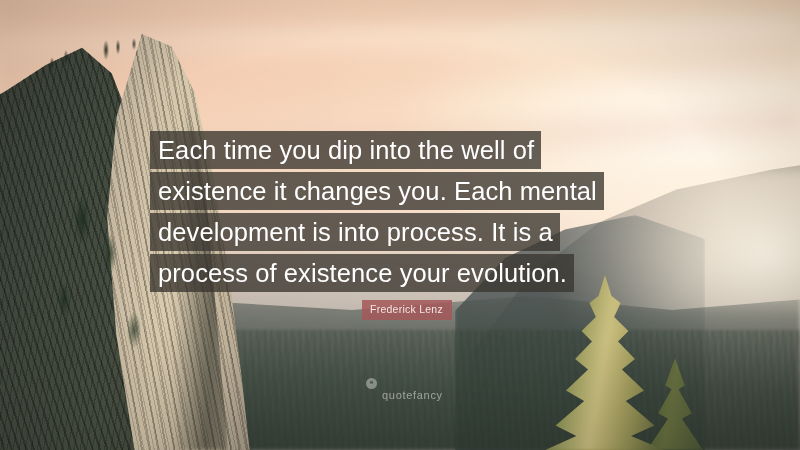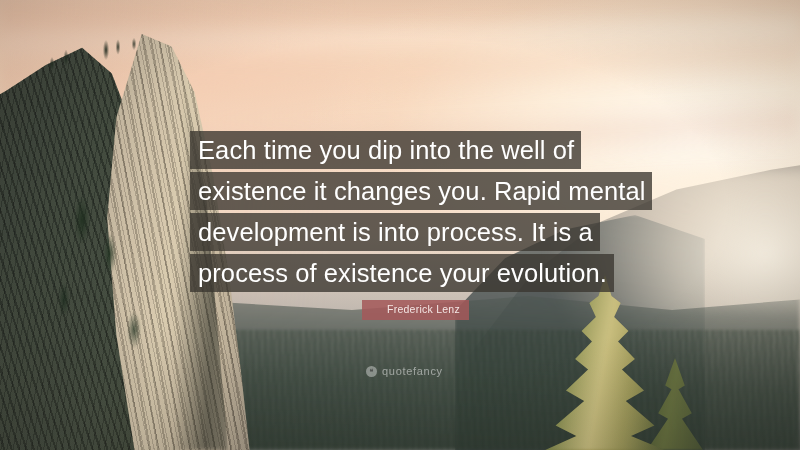--- a/index.html
+++ b/index.html
@@ -184,21 +184,20 @@
   .photo-soft {
     background: radial-gradient(ellipse 78% 72% at 50% 46%, rgba(0,0,0,0) 52%, rgba(40,36,30,0.14) 80%, rgba(30,28,24,0.26) 100%);
   }
 
   
   .quote-wrap {
     position: absolute;
     left: 150px;
     top: 131px;
     width: 520px;
-    margin-left: 40px;
   }
   .quote-line {
     display: table;
     font-size: 25.5px;
     line-height: 38px;
     color: #ffffff;
     background: rgba(58,54,48,0.78);
     padding: 0 7px 0 8px;
     margin-bottom: 3px;
     white-space: nowrap;
@@ -207,21 +206,21 @@
   }
 
   .author-badge {
     position: absolute;
     left: 362px;
     top: 300px;
     background: rgba(164,88,90,0.86);
     color: #f4e6e4;
     font-size: 10.5px;
     line-height: 15px;
-    padding: 2px 9px 3px 25px;
+    padding: 2px 9px 3px 8px;
     letter-spacing: 0.25px;
     white-space: nowrap;
     text-align: center;
   }
 
   .watermark {
     position: absolute;
     left: 366px;
     top: 366px;
     display: flex;
@@ -239,20 +238,21 @@
     font-size: 7px;
     color: rgba(70,70,70,0.85);
     line-height: 1;
     font-weight: 700;
   }
   .wm-text {
     font-size: 11px;
     color: rgba(255,255,255,0.78);
     letter-spacing: 0.7px;
     line-height: 11px;
+    margin-top: 24px;
   }
 </style>
 </head>
 <body>
 
 <div id="stage">
 
   <div class="bg-layer sky"></div>
   <div class="bg-layer clouds"></div>
   <div class="bg-layer valley-far"></div>
@@ -273,21 +273,21 @@
   <div class="pine-small"></div>
   <div class="pine">
     <div class="pine-body"></div>
     <div class="pine-hilite"></div>
   </div>
 
   <div class="bg-layer photo-soft"></div>
 
   <div class="quote-wrap">
     <div class="quote-line">Each time you dip into the well of</div>
-    <div class="quote-line">existence it changes you. Rapid mental</div>
+    <div class="quote-line">existence it changes you. Each mental</div>
     <div class="quote-line">development is into process. It is a</div>
     <div class="quote-line">process of existence your evolution.</div>
   </div>
 
   <div class="author-badge">Frederick Lenz</div>
 
   <div class="watermark">
     <span class="wm-icon">❝</span>
     <span class="wm-text">quotefancy</span>
   </div>

